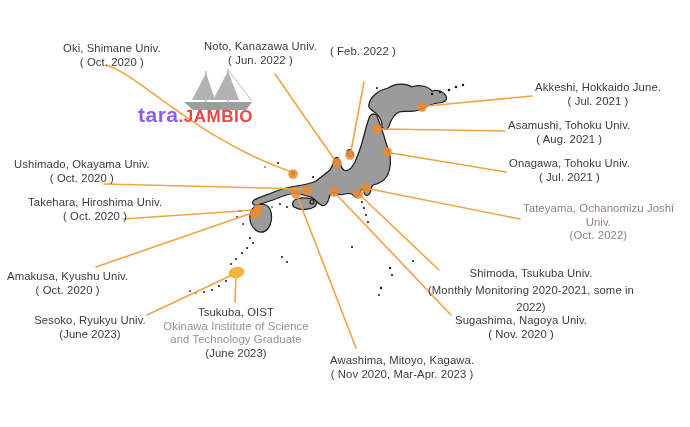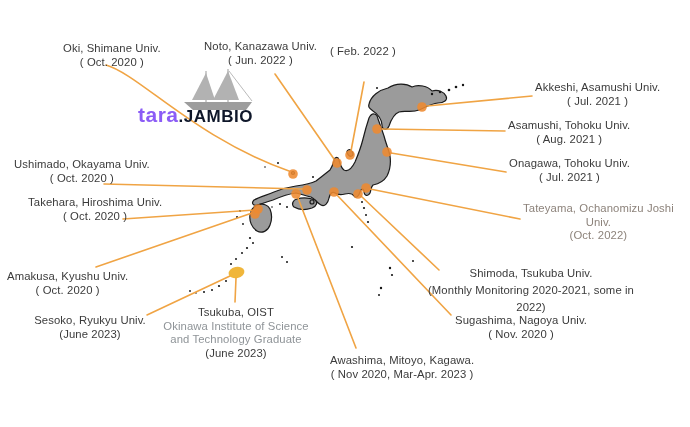--- a/index.html
+++ b/index.html
@@ -112,37 +112,37 @@
       <line x1="206" y1="71" x2="206" y2="102" stroke="#b2b2b2" stroke-width="1.3"></line>
       <line x1="228" y1="69" x2="228" y2="102" stroke="#b2b2b2" stroke-width="1.3"></line>
       <line x1="229" y1="71" x2="252" y2="101" stroke="#b2b2b2" stroke-width="0.9"></line>
       <path d="M206,73 L215,100 L192,100 Z" fill="#b2b2b2"></path>
       <path d="M228,71 L239,100 L213,100 Z" fill="#b2b2b2"></path>
       <path d="M184,102 L252,102 L246,110 L193,110 Z" fill="#9d9d9d"></path>
     </g>
   </svg>
 
   <div class="logo-text">
-    <span class="tara" style="color: #8b5cf6;">tara</span><span class="jambio" style="color: #0f172a;">.JAMBIO</span>
+    <span class="tara" style="color: #8b5cf6;">tara</span><span class="jambio" style="color: #ef4444;">.JAMBIO</span>
   </div>
 
   <div id="labels">
       <div class="label" style="left: 63px; top: 42px;">
         <div>Oki, Shimane Univ.</div>
         <div>( Oct. 2020 )</div>
       </div>
       <div class="label" style="left: 204px; top: 40px;">
         <div>Noto, Kanazawa Univ.</div>
         <div>( Jun. 2022 )</div>
       </div>
       <div class="label" style="left: 330px; top: 45px;">
         <div>( Feb. 2022 )</div>
       </div>
       <div class="label" style="left: 535px; top: 81px;">
-        <div>Akkeshi, Asamushi Univ.</div>
+        <div>Akkeshi, Hokkaido June.</div>
         <div>( Jul. 2021 )</div>
       </div>
       <div class="label" style="left: 508px; top: 119px;">
         <div>Asamushi, Tohoku Univ.</div>
         <div>( Aug. 2021 )</div>
       </div>
       <div class="label" style="left: 509px; top: 157px;">
         <div>Onagawa,  Tohoku Univ.</div>
         <div>( Jul. 2021 )</div>
       </div>

